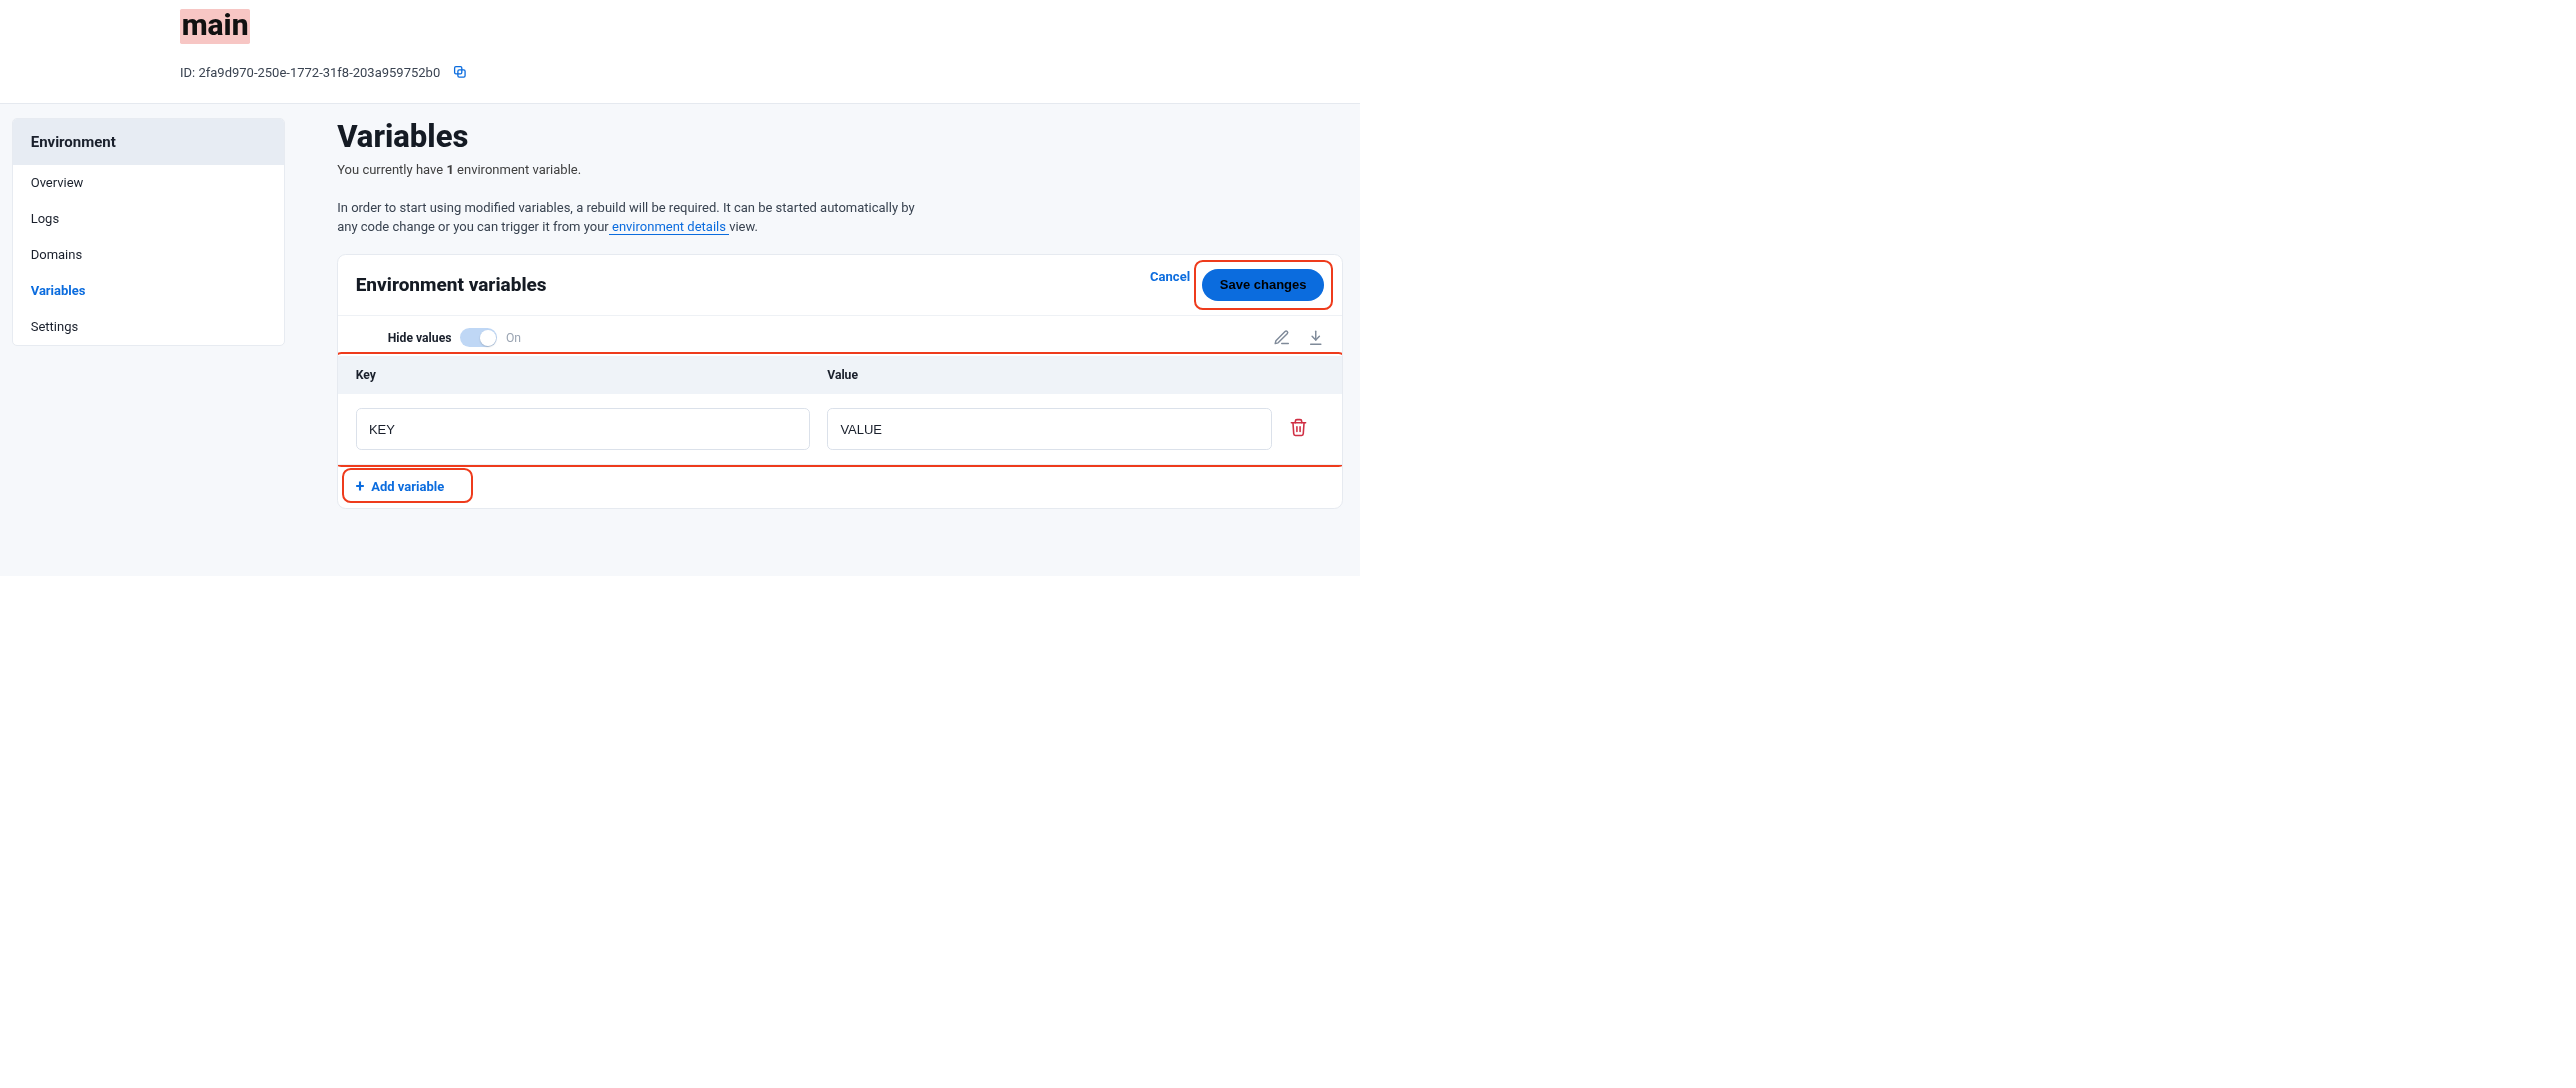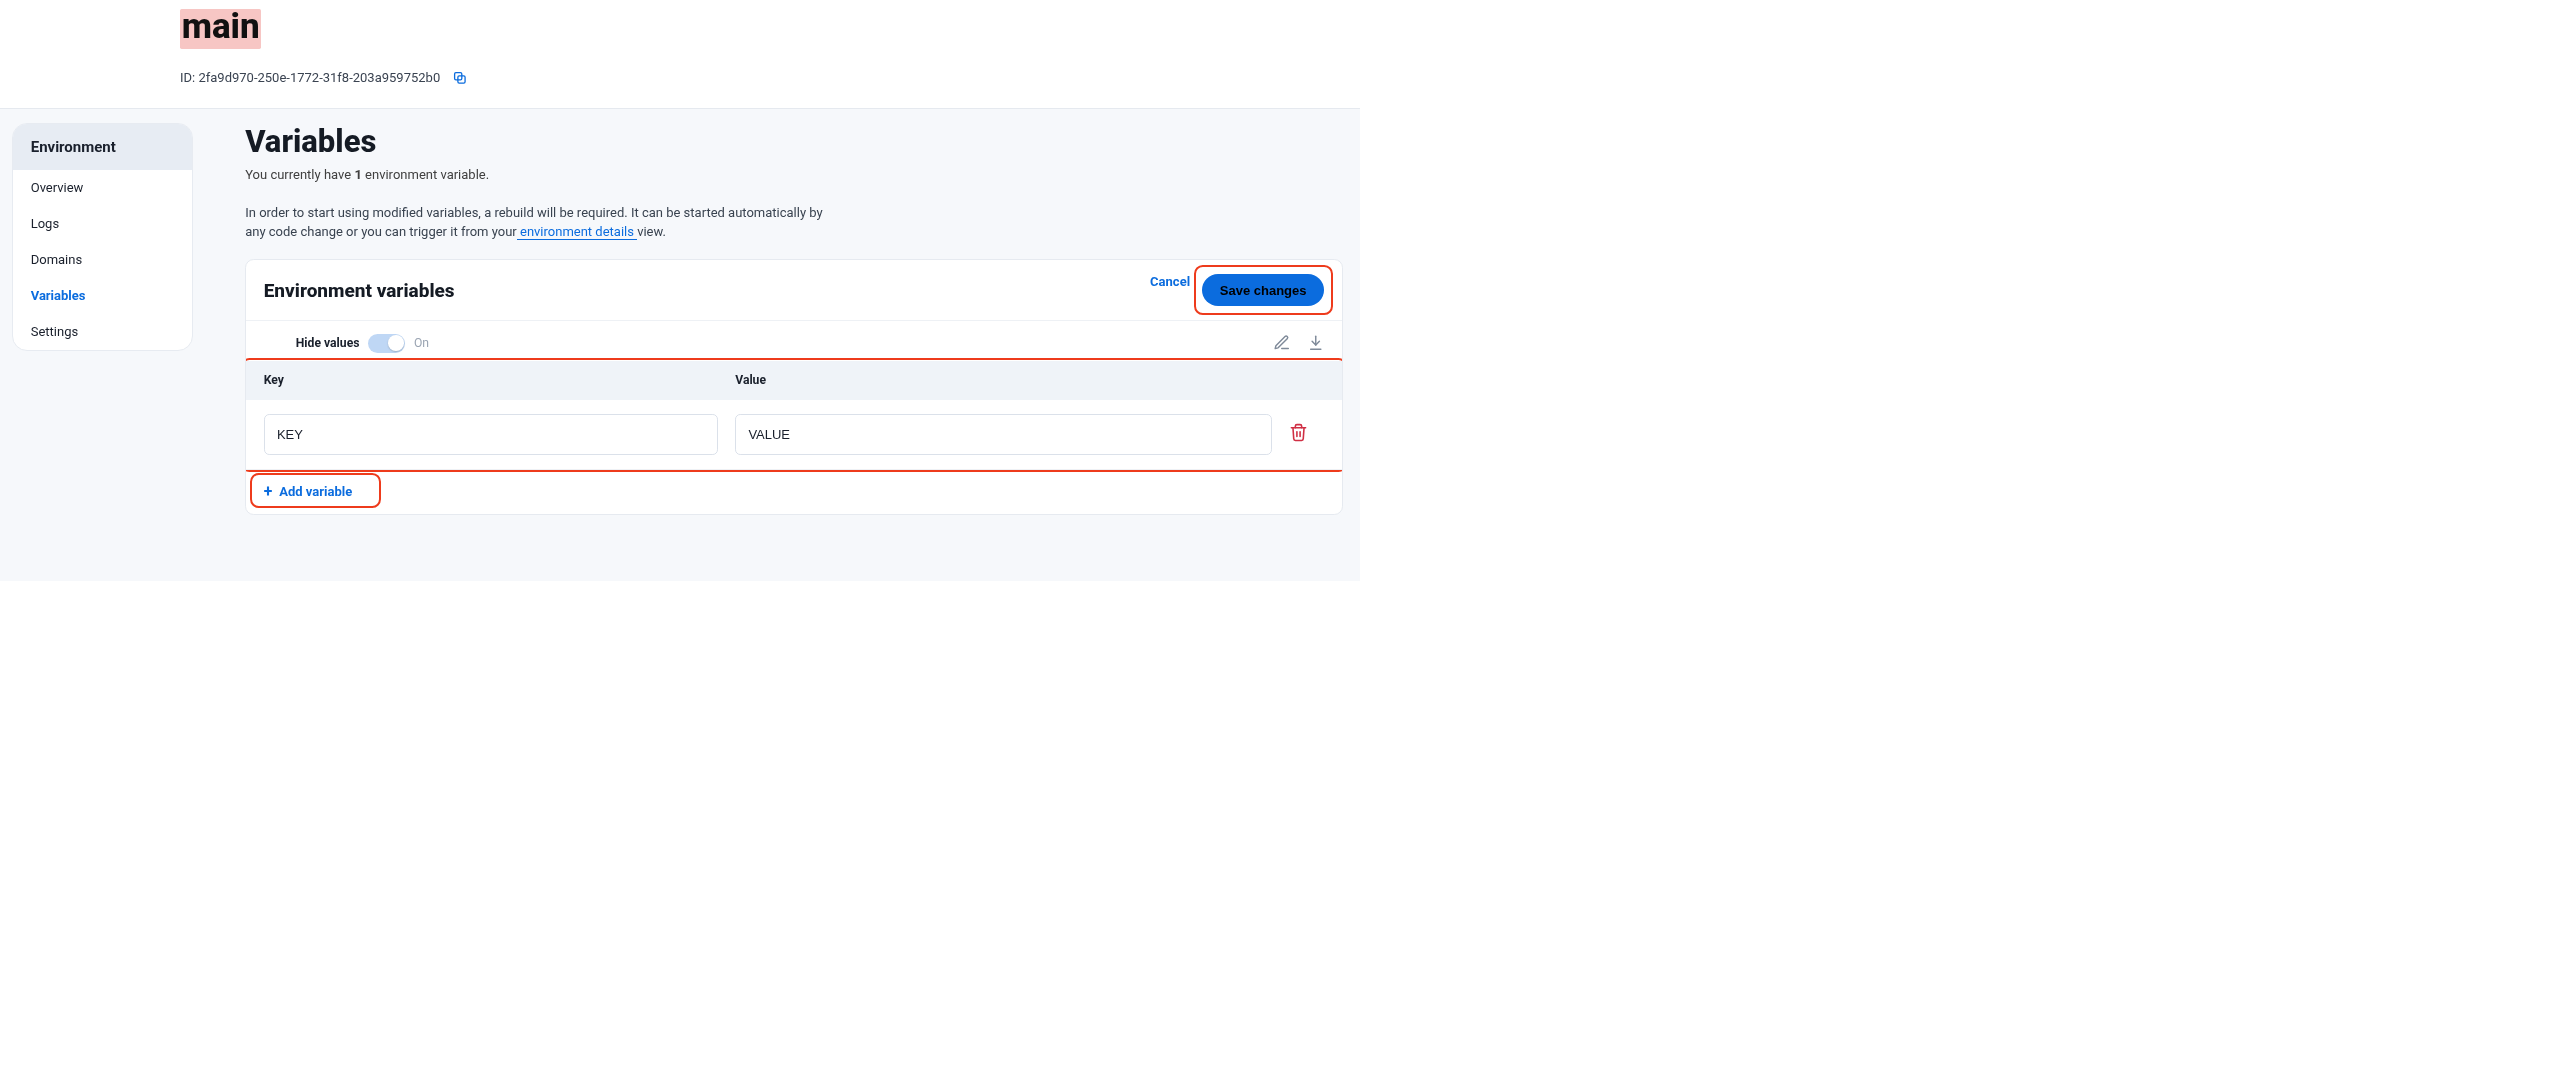--- a/index.html
+++ b/index.html
@@ -5,35 +5,35 @@
   * { box-sizing: border-box; margin: 0; padding: 0; }
   html, body { font-family: -apple-system, BlinkMacSystemFont, "Segoe UI", Roboto, "Helvetica Neue", Arial, sans-serif; background: #fff; color: #1a202c; }
   body { width: 1360px; }
   .top-strip { background:#fff; padding: 8.7px 0 21px 0; border-bottom: 0.9px solid #e5e9ef; }
   .top-inner { margin-left: 180px; }
   .title-badge {
     display: inline-block;
     background: #f7c6c4;
     color: #111;
     font-weight: 800;
-    font-size: 35px;
+    font-size: 30px;
     line-height: 1.05;
     padding: 0 1.7px 3.5px 1.7px;
     border-radius: 1.7px;
   }
   .id-line { margin-top: 19px; font-size: 13px; color: #3a4351; display:flex; align-items:center; gap:10.5px; }
   .copy-btn { width:19px; height:19px; display:inline-flex; align-items:center; justify-content:center; color:#0B6CDE; cursor:pointer; }
   .copy-btn svg { width:15.7px; height:15.7px; stroke:#0B6CDE; }
   .page { display:flex; align-items:flex-start; gap: 52px; background:#f6f8fb; padding: 14px 0 35px 0; min-height: 472px; }
   .sidebar {
     margin-left: 12.2px;
-    width: 181px;
+    width: 273px;
     background: #fff;
     border: 0.9px solid #e7ebf1;
-    border-radius: 15px;
+    border-radius: 5px;
     overflow: hidden;
   }
   .sidebar-header {
     background:#e7ecf3;
     padding: 14px 17.5px;
     font-weight: 700;
     font-size: 15px;
     color:#1a202c;
   }
   .sidebar-item {

